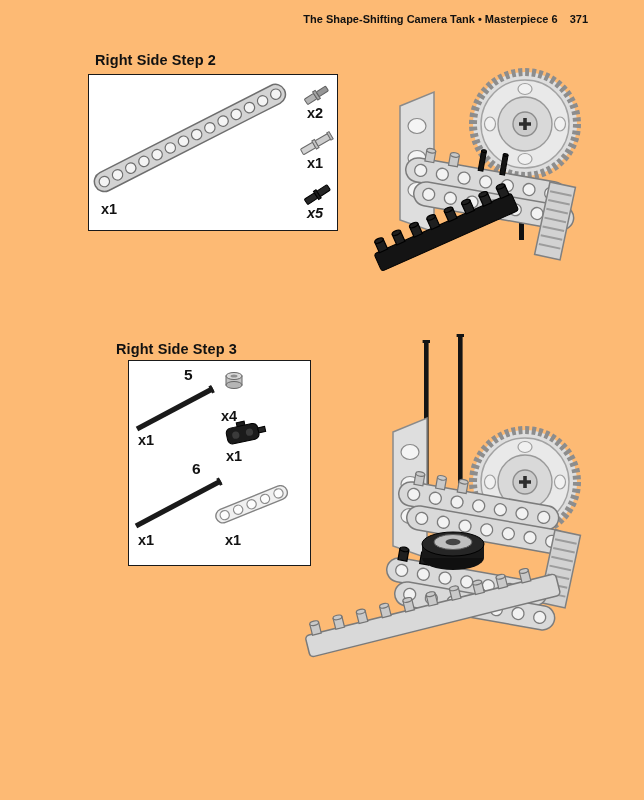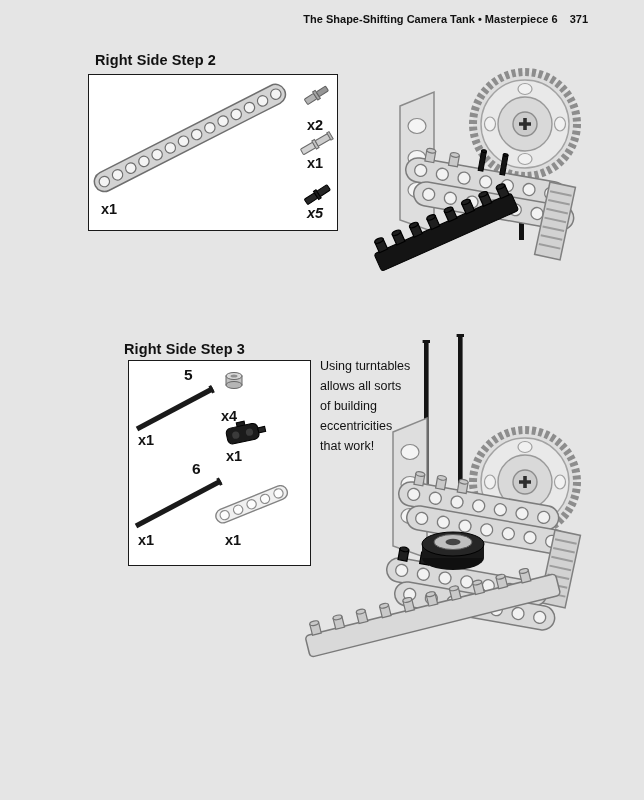--- a/index.html
+++ b/index.html
@@ -6,42 +6,42 @@
   html,body { background:#ffffff; }
   body {
     font-family:"Liberation Sans", sans-serif;
     color:#111111;
     width:644px;
   }
   .page {
     position:relative;
     width:644px;
     height:800px;
-    background:#e5e5e5;
+    background:#fdba74;
     overflow:hidden;
   }
   .page-header {
     position:absolute;
     top:13px;
     right:56px;
     font-size:11px;
     font-weight:bold;
     display:flex;
     align-items:baseline;
     white-space:nowrap;
   }
   .page-header .pagenum { margin-left:12px; }
   .step-title {
     position:absolute;
     font-size:14.5px;
     font-weight:bold;
     letter-spacing:0.1px;
   }
   #step2-title { left:95px; top:52px; }
-  #step3-title { left:124px; top:341px; }
+  #step3-title { left:116px; top:341px; }
   .parts-box {
     position:absolute;
     border:1.6px solid #1a1a1a;
     background:#ffffff;
   }
   #step2-box { left:88px; top:74px; width:250px; height:157px; }
   #step3-box { left:128px; top:360px; width:183px; height:206px; }
   .qty {
     position:absolute;
     font-weight:bold;
@@ -152,21 +152,21 @@
     </svg>
     <div class="qty" style="left:12px; top:127px;">x1</div>
 
     <svg class="part-svg" style="left:213px; top:6px;" width="34" height="26">
       <g transform="translate(4,21) rotate(-33)">
         <rect x="0" y="-3.2" width="11" height="6.4" rx="1" fill="#b3b3b3" stroke="#636363"></rect>
         <rect x="11" y="-4.8" width="3" height="9.6" fill="#a6a6a6" stroke="#636363"></rect>
         <rect x="14" y="-2.8" width="11" height="5.6" rx="1" fill="#969696" stroke="#636363"></rect>
       </g>
     </svg>
-    <div class="qty" style="left:218px; top:31px;margin-top:12px;">x2</div>
+    <div class="qty" style="left:218px; top:31px;">x2</div>
 
     <svg class="part-svg" style="left:210px; top:55px;" width="40" height="27">
       <g transform="translate(3,22) rotate(-30)">
         <rect x="0" y="-3.2" width="14" height="6.4" rx="1" fill="#d2d2d2" stroke="#6a6a6a"></rect>
         <rect x="14" y="-4.6" width="3" height="9.2" fill="#c4c4c4" stroke="#6a6a6a"></rect>
         <rect x="17" y="-3.2" width="15" height="6.4" rx="1" fill="#cccccc" stroke="#6a6a6a"></rect>
         <rect x="31" y="-4.2" width="2.6" height="8.4" fill="#bdbdbd" stroke="#6a6a6a"></rect>
       </g>
     </svg>
     <div class="qty" style="left:218px; top:81px;">x1</div>
@@ -257,27 +257,20 @@
             <circle cx="23.5" cy="-7" r="4.6"></circle>
             <circle cx="38" cy="-7" r="4.6"></circle>
           <circle cx="52.5" cy="-7" r="4.6"></circle>
             <circle cx="67" cy="-7" r="4.6"></circle>
         </g>
       </g>
     </svg>
     <div class="qty" style="left:96px; top:172px;">x1</div>
   </div>
 
-  <div class="note">
-    <div>Using turntables</div>
-    <div>allows all sorts</div>
-    <div>of building</div>
-    <div>eccentricities</div>
-    <div>that work!</div>
-  </div>
 
   <svg class="illus" id="illus-step3" viewBox="0 0 347 343">
     <g fill="#141414">
       <rect x="127" y="8" width="4.6" height="190"></rect>
       <rect x="125.6" y="6" width="7.4" height="3"></rect>
       <rect x="161" y="2" width="4.6" height="190"></rect>
       <rect x="159.6" y="0" width="7.4" height="3"></rect>
     </g>
     <use href="#def-plate" transform="translate(96,84)"></use>
     <line x1="124" y1="142" x2="150" y2="212" stroke="#b8b8b8" stroke-width="2.4"></line>

